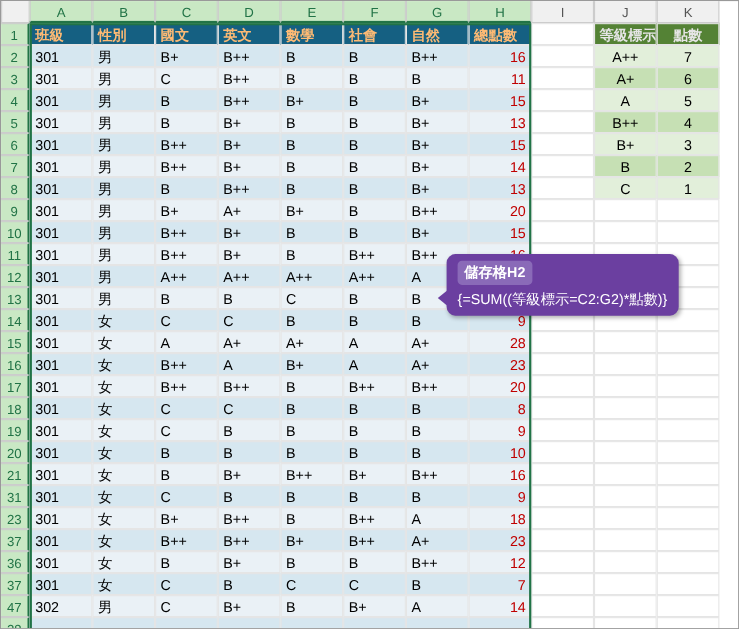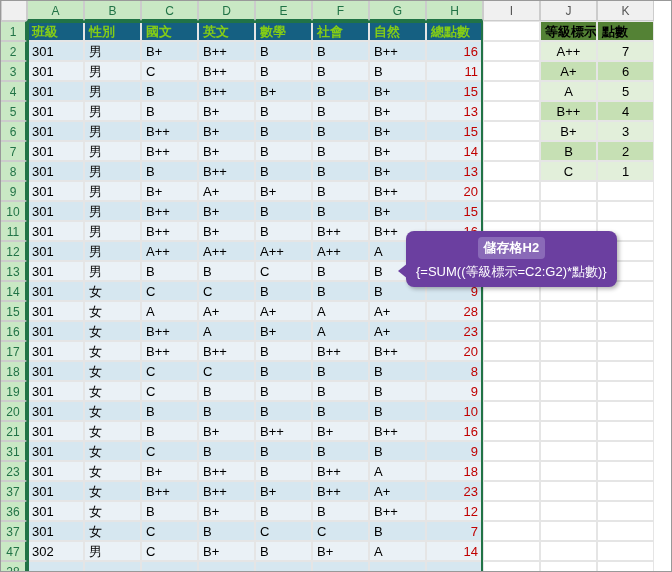--- a/index.html
+++ b/index.html
@@ -3,25 +3,25 @@
 <meta charset="utf-8">
 <style>
   * { box-sizing: border-box; margin: 0; padding: 0; }
   body { font-family: "Microsoft JhengHei", Arial, sans-serif; font-size: 13px; background: #fff; width: 672px; height: 572px; overflow: hidden; border: 1px solid #999; position: relative; }
   .grid { display: grid; grid-template-columns: 26px repeat(11, 57px); border-collapse: collapse; }
   .colhead { background: #f0f0f0; border: 1px solid #ccc; border-top: none; height: 20px; line-height: 20px; text-align: center; color: #555; font-size: 12px; }
   .colhead.sel { background: #c9e8c4; border-bottom: 2px solid #217346; color: #217346; }
   .rowhead { background: #f0f0f0; border: 1px solid #ccc; border-left: none; height: 20px; line-height: 20px; text-align: center; color: #555; font-size: 12px; }
   .rowhead.sel { background: #c9e8c4; border-right: 2px solid #217346; color: #217346; }
   .cell { border: 1px solid #e5e5e5; height: 20px; line-height: 20px; padding: 0 4px; white-space: nowrap; overflow: hidden; background: #fff; }
-  .hdr-main { background: #156082; color: #84cc16; font-weight: bold; }
+  .hdr-main { background: #156082; color: #fdba74; font-weight: bold; }
   .stripe-a { background: #d6e7f0; }
   .stripe-b { background: #eaf1f6; }
   .totcol { color: #c00000; text-align: right; }
-  .hdr-legend { background: #548235; color: #000000; font-weight: bold; }
+  .hdr-legend { background: #548235; color: #e5e5e5; font-weight: bold; text-align: center; }
   .legend-a { background: #e2efda; text-align: center; }
   .legend-b { background: #c6e0b4; text-align: center; }
   .sel-outline { position: absolute; border: 2px solid #217346; pointer-events: none; }
   .tooltip { position: absolute; background: #6b3fa0; color: #fff; border-radius: 8px; box-shadow: 2px 2px 4px rgba(0,0,0,.3); padding: 6px 10px; font-size: 13px; }
   .tooltip .tt-arrow { position: absolute; left: -8px; top: 32px; width: 0; height: 0; border-top: 8px solid transparent; border-bottom: 8px solid transparent; border-right: 10px solid #6b3fa0; }
   .tt-title { background: #8a6ab8; border-radius: 4px; padding: 2px 6px; display: inline-block; margin-bottom: 4px; font-weight: bold; }
 </style>
 </head>
 <body>
 
@@ -372,15 +372,15 @@
     <div class="cell stripe-a"></div>
     <div class="cell stripe-a"></div>
     <div class="cell"></div>
     <div class="cell"></div>
     <div class="cell"></div>
   </div>
 <div class="sel-outline" id="selout" style="left: 26px; top: 20px; width: 456px; height: 560px;"></div>
 
 <div class="tooltip" id="tip" style="left:405px; top:230px;">
   <div class="tt-arrow"></div>
-  <div style="text-align:center;"><span class="tt-title">儲存格H2</span></div>
+  <div style="text-align:left;"><span class="tt-title">儲存格H2</span></div>
   <div>{=SUM((等級標示=C2:G2)*點數)}</div>
 </div>
 
 </body></html>

